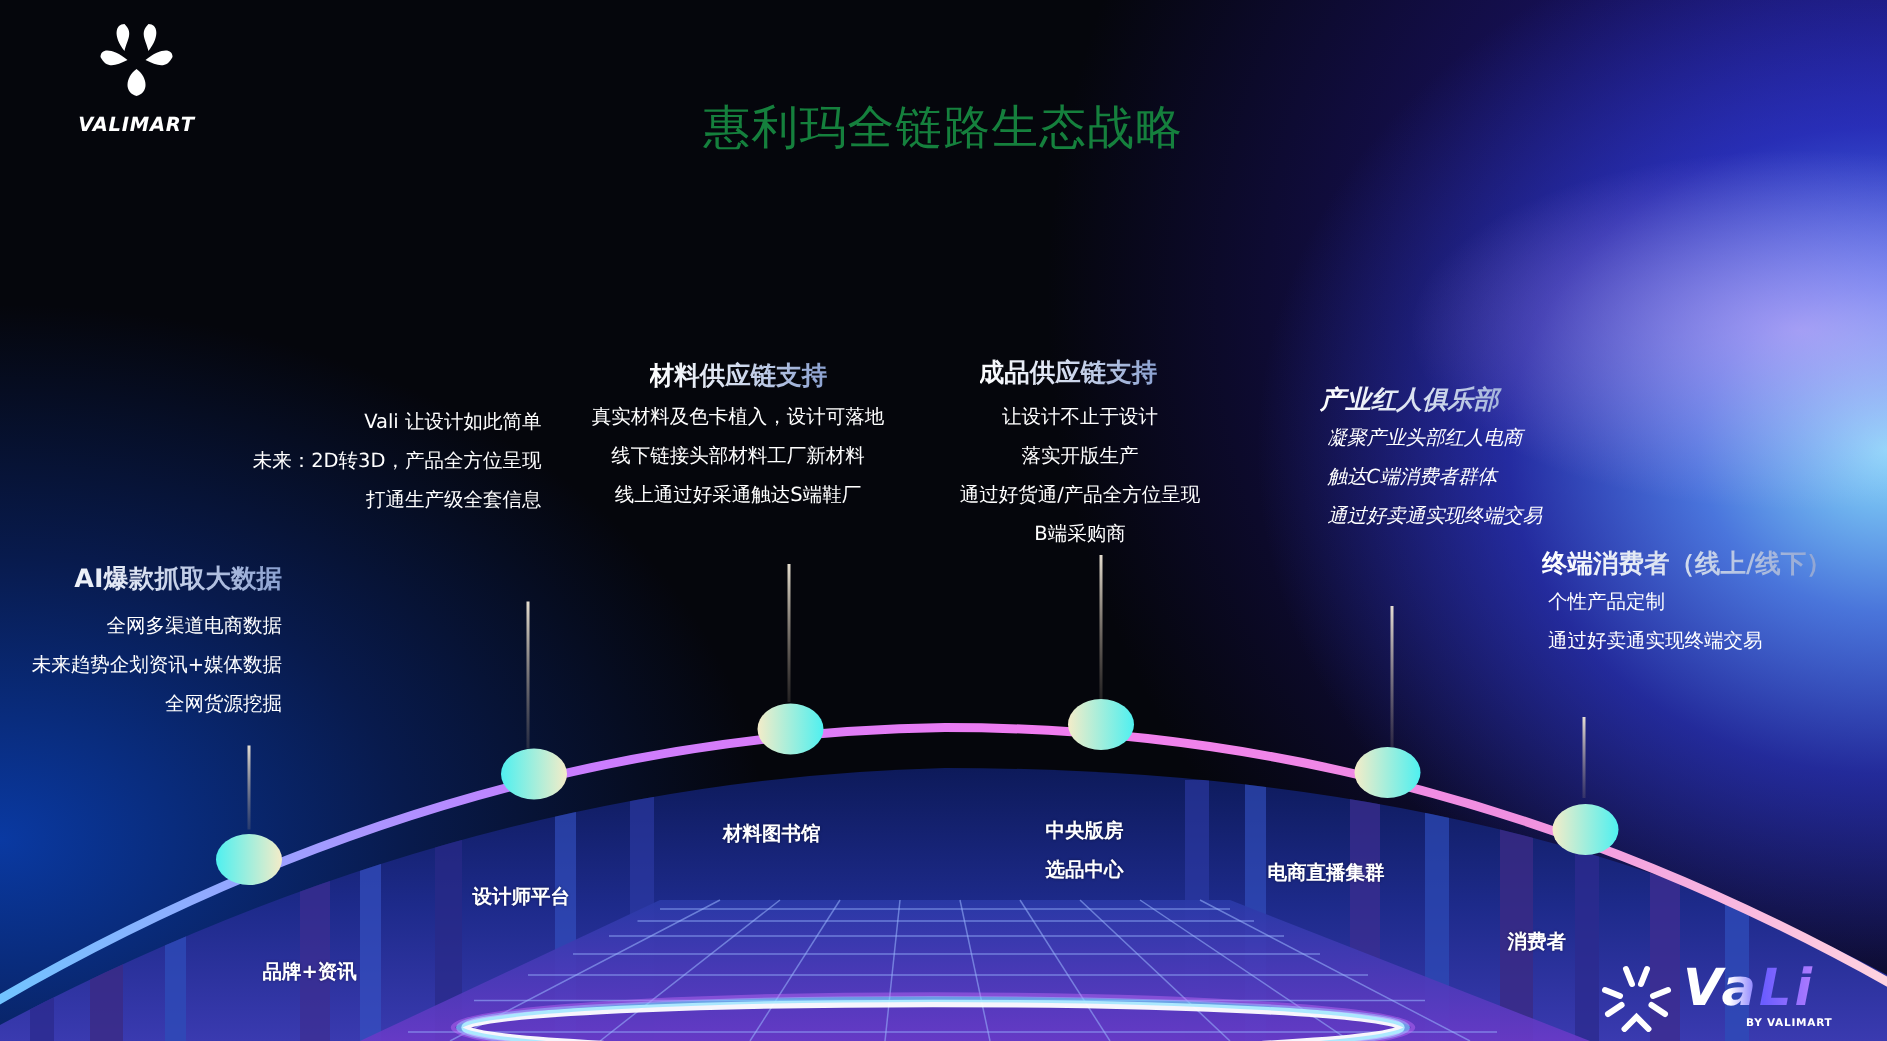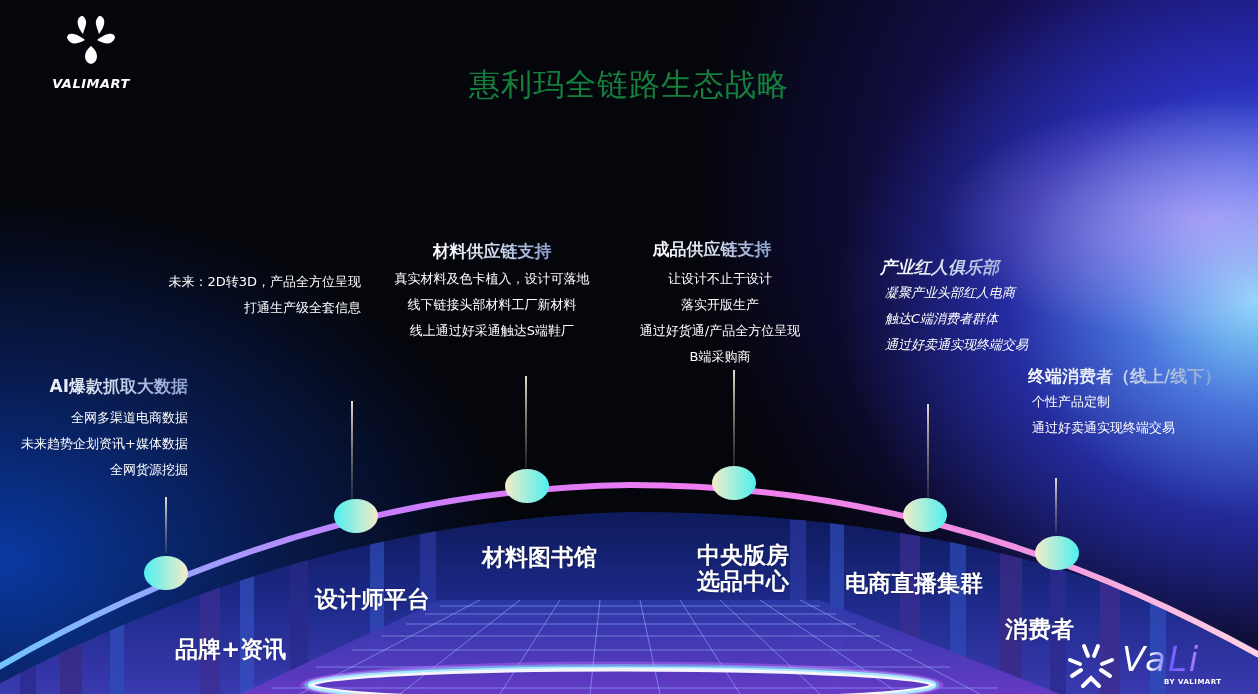--- a/index.html
+++ b/index.html
@@ -40,28 +40,28 @@
       background: linear-gradient(90deg, #ffffff 0%, #d8e0f0 45%, #8aa0d0 100%);
       -webkit-background-clip: text; background-clip: text; color: transparent;
       white-space: nowrap;
     }
     .block .line { font-size: 13px; line-height: 26px; color: #fff; white-space: nowrap; }
     .right { text-align: right; }
     .center { text-align: center; }
     .left { text-align: left; }
 
     .stage-label {
-      position: absolute; font-weight: bold; font-size: 23px; color: #fff;
+      position: absolute; font-weight: bold; font-size: 13px; color: #fff;
       line-height: 26px; white-space: nowrap; text-shadow: 0 0 2px rgba(0,0,0,0.4);
     }
 
     .vali-logo { position: absolute; left: 1066px; top: 640px; width: 180px; height: 50px; }
     .vali-word {
       position: absolute; left: 56px; top: 0px; font-family: "DejaVu Sans", sans-serif;
-      font-weight: normal; font-style: italic; font-size: 34px; letter-spacing: 2px;
+      font-weight: bold; font-style: italic; font-size: 34px; letter-spacing: 2px;
       background: linear-gradient(90deg, #ffffff 0%, #ffffff 35%, #6a5cff 60%, #b07cff 100%);
       -webkit-background-clip: text; background-clip: text; color: transparent;
       line-height: 38px;
     }
     .vali-sub {
       position: absolute; left: 98px; top: 38px; font-size: 7px; font-weight: bold;
       letter-spacing: 0.5px; color: #fff;
     }
   </style>
 </head>
@@ -191,20 +191,21 @@
 <div class="block right" style="right: 1070px; top: 375px;">
   <div class="heading">AI爆款抓取大数据</div>
   <div style="height:8px"></div>
   <div class="line">全网多渠道电商数据</div>
   <div class="line">未来趋势企划资讯+媒体数据</div>
   <div class="line">全网货源挖掘</div>
 </div>
 
 <div class="block right" style="right: 897px; top: 257px;">
   <div style="height:12px"></div>
+  <div class="line">Vali 让设计如此简单</div>
   <div class="line">未来：2D转3D，产品全方位呈现</div>
   <div class="line">打通生产级全套信息</div>
 </div>
 
 <div class="block center" style="left: 372px; width: 240px; top: 240px;">
   <div class="heading" style="display:inline-block">材料供应链支持</div>
   <div style="height:4px"></div>
   <div class="line">真实材料及色卡植入，设计可落地</div>
   <div class="line">线下链接头部材料工厂新材料</div>
   <div class="line">线上通过好采通触达S端鞋厂</div>

